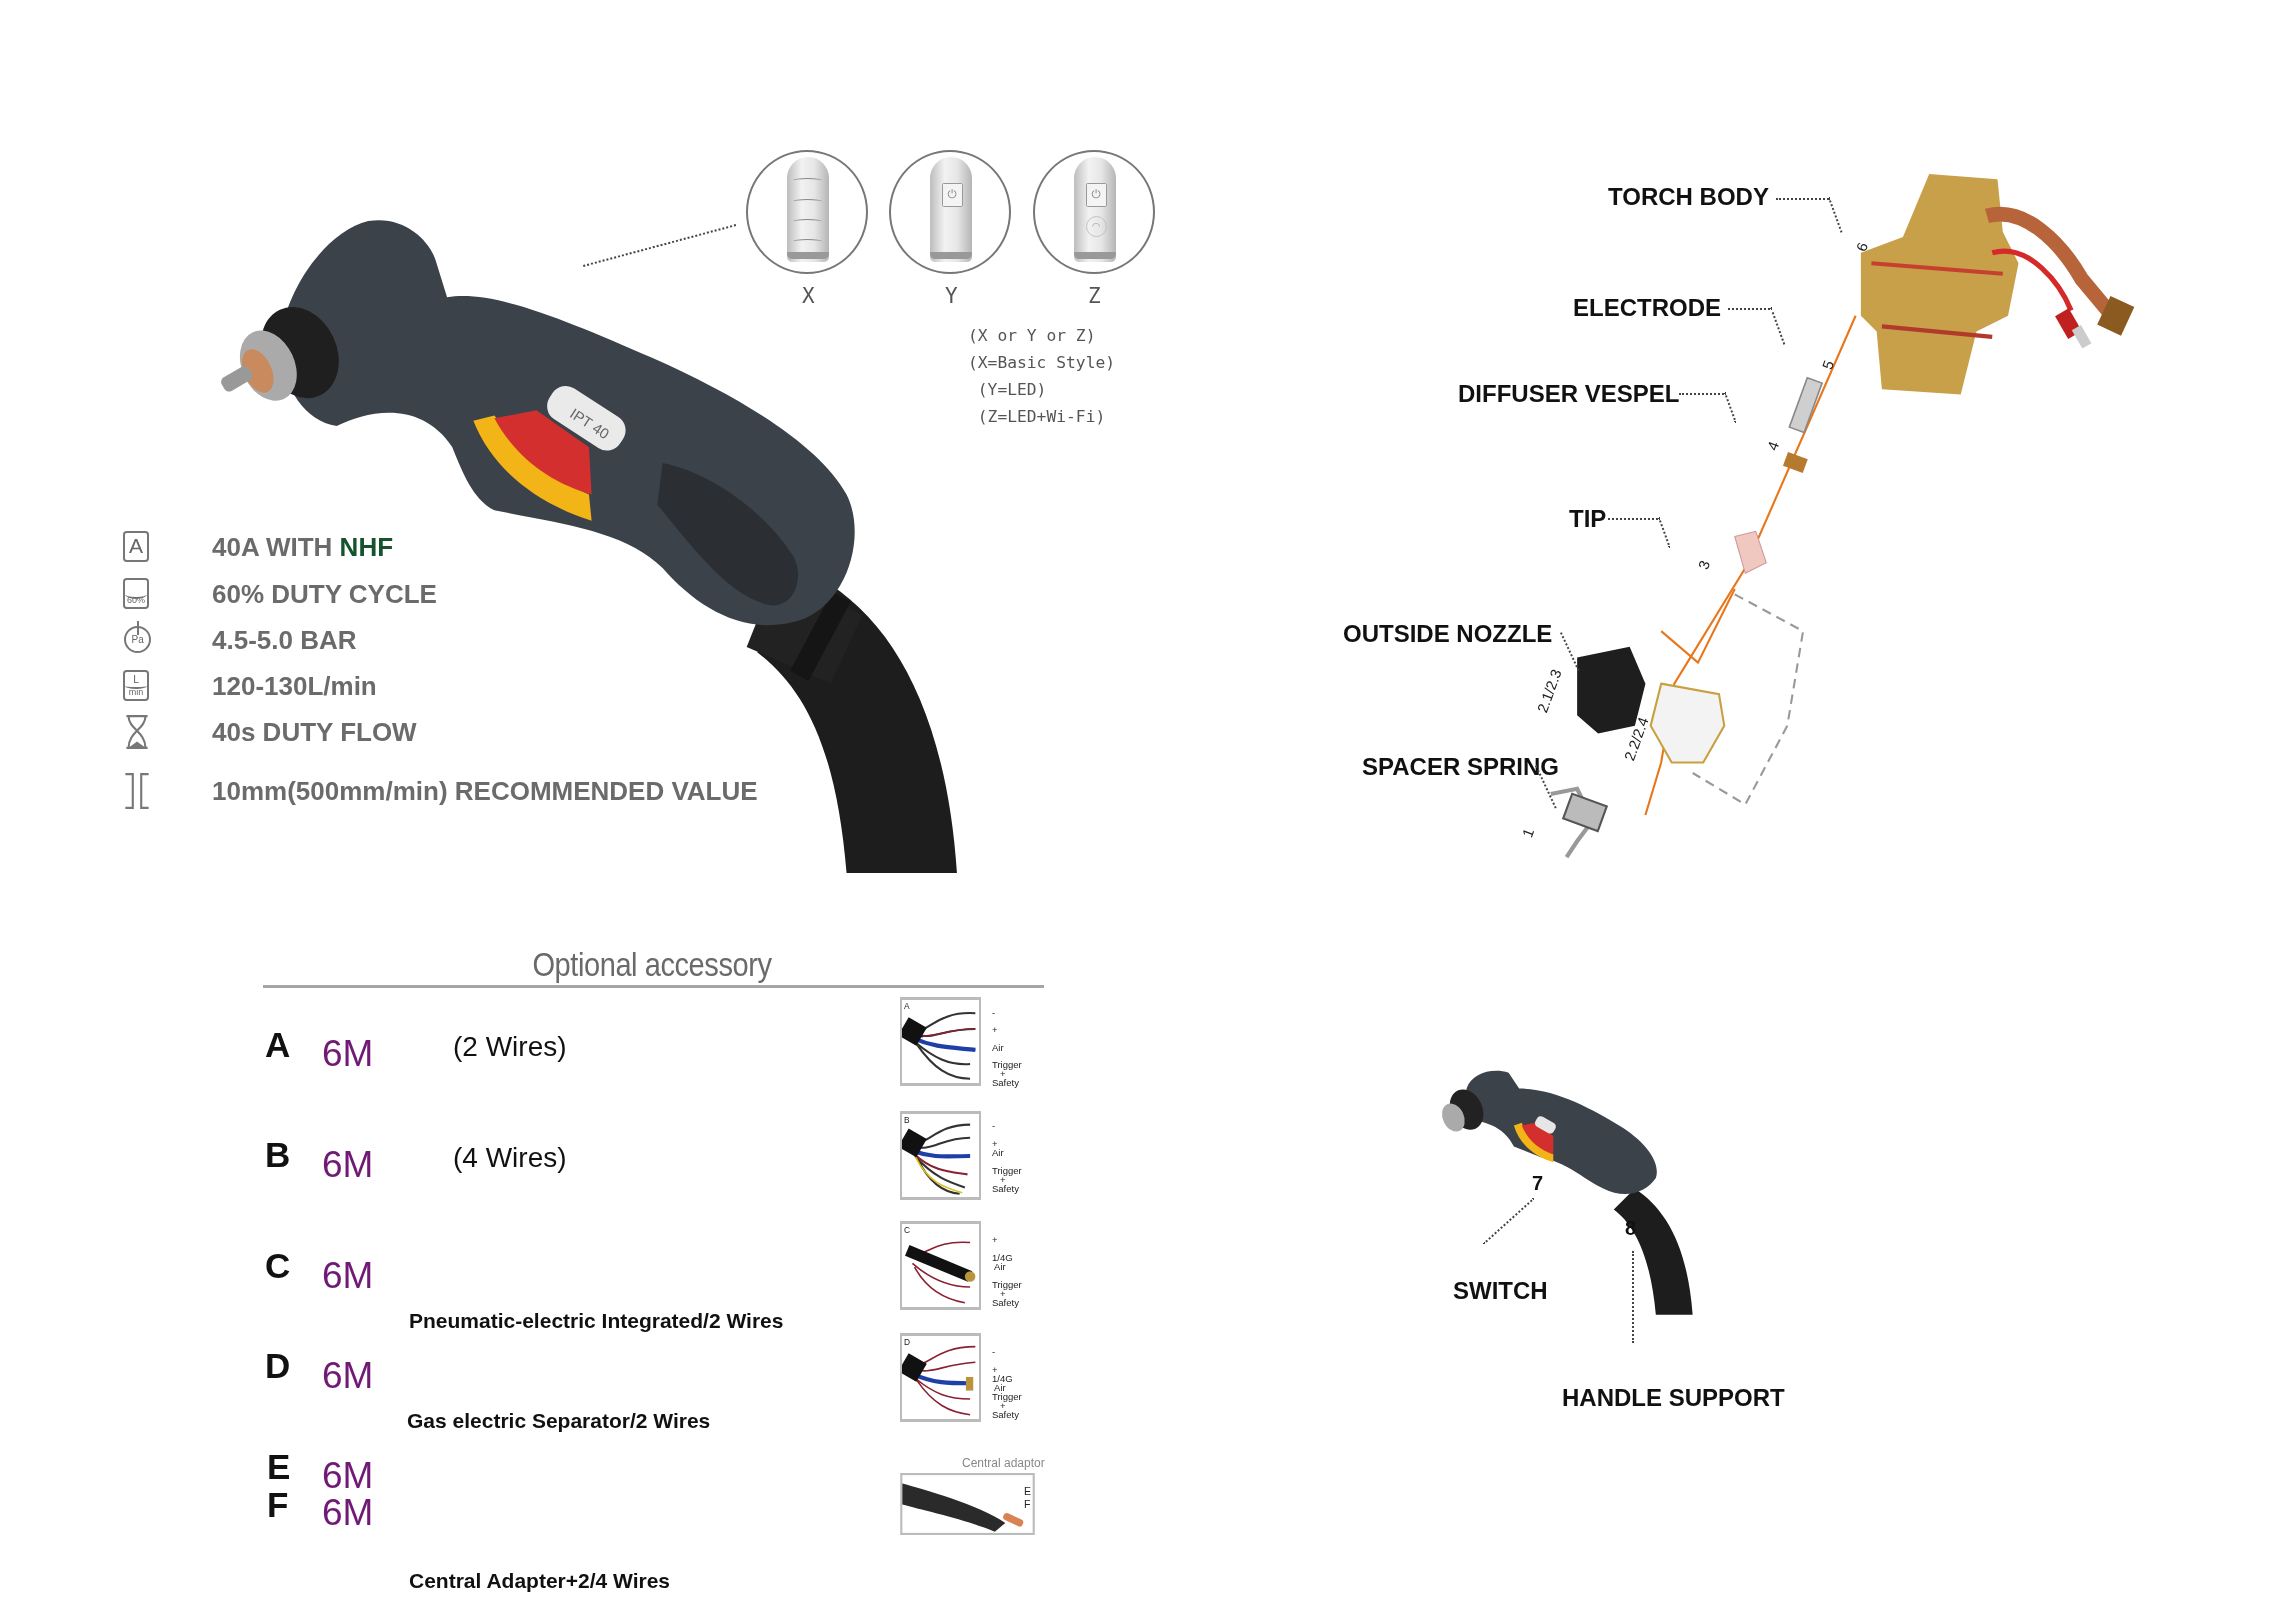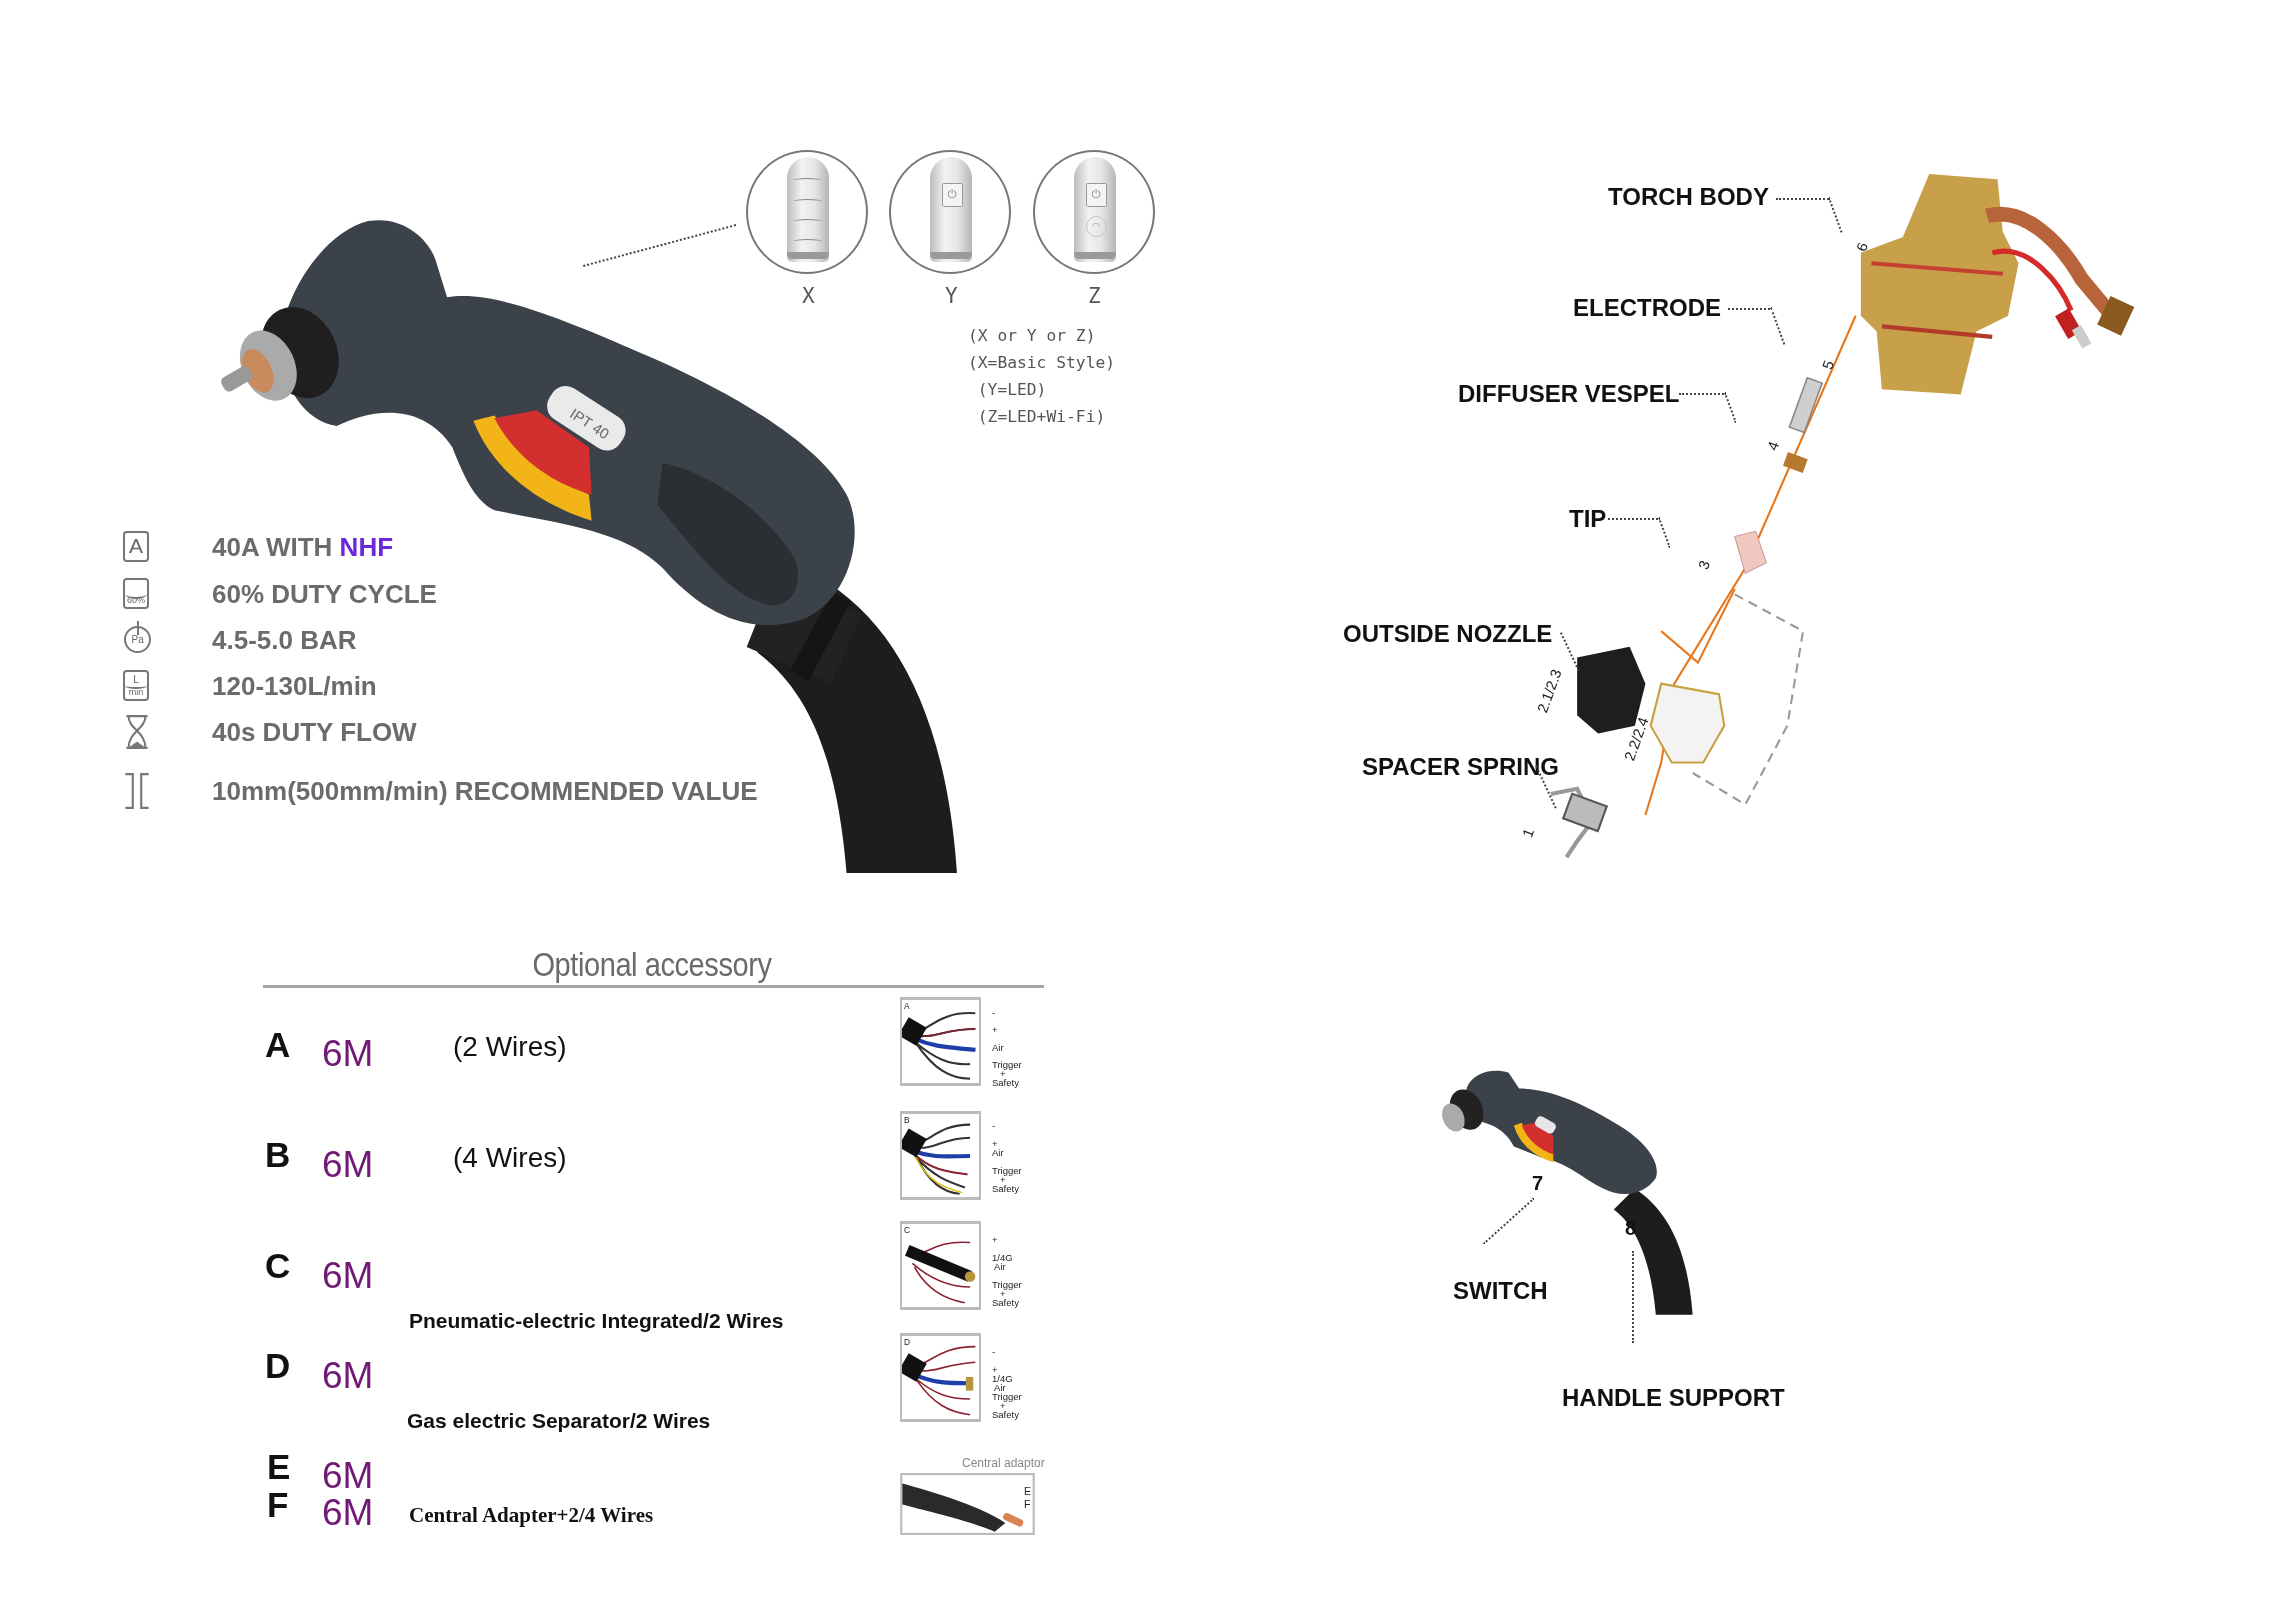--- a/index.html
+++ b/index.html
@@ -15,21 +15,21 @@
   .style-grip .btn{position:absolute;left:11.6px;top:26px;width:19px;height:22px;border:1.6px solid #999;background:#f4f4f4;border-radius:1.6px;font-size:11.6px;color:#8a8a8a;text-align:center;line-height:21px;font-family:"DejaVu Sans",sans-serif;}
   .style-grip .wifi{position:absolute;left:11.6px;top:59px;width:19px;height:19px;border:1.1px solid #c2c2c2;border-radius:50%;font-size:9.5px;color:#9c9c9c;text-align:center;line-height:18px;font-family:"DejaVu Sans",sans-serif;}
   .style-letter{position:absolute;font-family:"DejaVu Sans Mono","Liberation Mono",monospace;font-size:21px;color:#555;}
   .style-note{position:absolute;font-family:"DejaVu Sans Mono","Liberation Mono",monospace;font-size:16.3px;color:#555;line-height:27px;white-space:pre;}
   .leader{position:absolute;border-top:2.6px dotted #444;height:0;transform-origin:0 0;}
   .leader-v{position:absolute;border-left:2.6px dotted #444;width:0;}
   
   .spec-row{position:absolute;left:121px;height:38px;display:flex;align-items:center;}
   .spec-icon{width:32px;height:38px;position:relative;margin-right:59px;}
   .spec-text{font-family:"Liberation Sans",sans-serif;font-weight:bold;font-size:26px;color:#6b6b6b;white-space:nowrap;}
-  .spec-text .hl{color:#6d28d9;}
+  .spec-text .hl{color:#14532d;}
   .ic-box{position:absolute;left:2.1px;top:3.2px;width:26px;height:30.5px;border:2.1px solid #777;border-radius:3.7px;box-sizing:border-box;color:#666;font-size:21px;text-align:center;line-height:26px;}
   .ic-small{font-size:9px;position:absolute;left:0;right:0;bottom:1.1px;line-height:9.5px;}
   .ic-wave{position:absolute;left:0;right:0;top:9.5px;height:7.4px;border-bottom:2.1px solid #777;border-radius:0 0 50% 50%;}
   .ic-circle{position:absolute;left:3.2px;top:5.3px;width:27px;height:27px;border:2.1px solid #777;border-radius:50%;box-sizing:border-box;color:#666;font-size:10px;text-align:center;line-height:24px;}
   .ic-needle{position:absolute;left:16px;top:0;width:2.1px;height:13.7px;background:#777;}
   
   #acc-title{position:absolute;left:263px;top:946px;width:778px;text-align:center;font-family:"Liberation Sans",sans-serif;font-size:33px;color:#6a6a6a;letter-spacing:-0.5px;transform:scaleX(0.88);}
   #acc-rule{position:absolute;left:263px;top:985px;width:781px;height:2.6px;background:#a5a5a5;}
   .acc-letter{position:absolute;font-family:"Liberation Sans",sans-serif;font-weight:bold;font-size:35px;color:#111;}
   .acc-len{position:absolute;font-family:"Liberation Sans",sans-serif;font-weight:normal;font-size:37px;color:#701a75;}
@@ -236,21 +236,21 @@
 1/4G
  Air
 Trigger
    +
 Safety</div>
 
 <div class="acc-letter" style="left:267px;top:1447px;">E</div>
 <div class="acc-len" style="left:322px;top:1455px;">6M</div>
 <div class="acc-letter" style="left:267px;top:1485px;">F</div>
 <div class="acc-len" style="left:322px;top:1492px;">6M</div>
-<div class="acc-desc" style="left:409px;top:1483px;font-family:Liberation Serif, serif;">Central Adapter+2/4 Wires</div>
+<div class="acc-desc" style="left:409px;top:1549px;">Central Adapter+2/4 Wires</div>
 <div class="central-cap" style="left:962px;top:1456px;">Central adaptor</div>
 <div class="wire-box" style="left:900px;top:1473px;width:45px;height:0;border:0;"></div>
 <svg class="abs" style="left:900px;top:1473px;" width="135" height="62" viewBox="0 0 256 118">
   <rect x="2" y="2" width="252" height="114" fill="#fff" stroke="#bbb" stroke-width="4"></rect>
   <path d="M4 20 C40 30 150 60 200 95 L180 112 C130 90 40 70 4 60 Z" fill="#2a2a2a"></path>
   <rect x="195" y="82" width="40" height="14" rx="6" fill="#d98252" transform="rotate(25 215 89)"></rect>
 </svg>
 <div class="wire-lbls" style="left:1024px;top:1485px;font-size:10.5px;line-height:12.6px;">E
 F</div>
 

